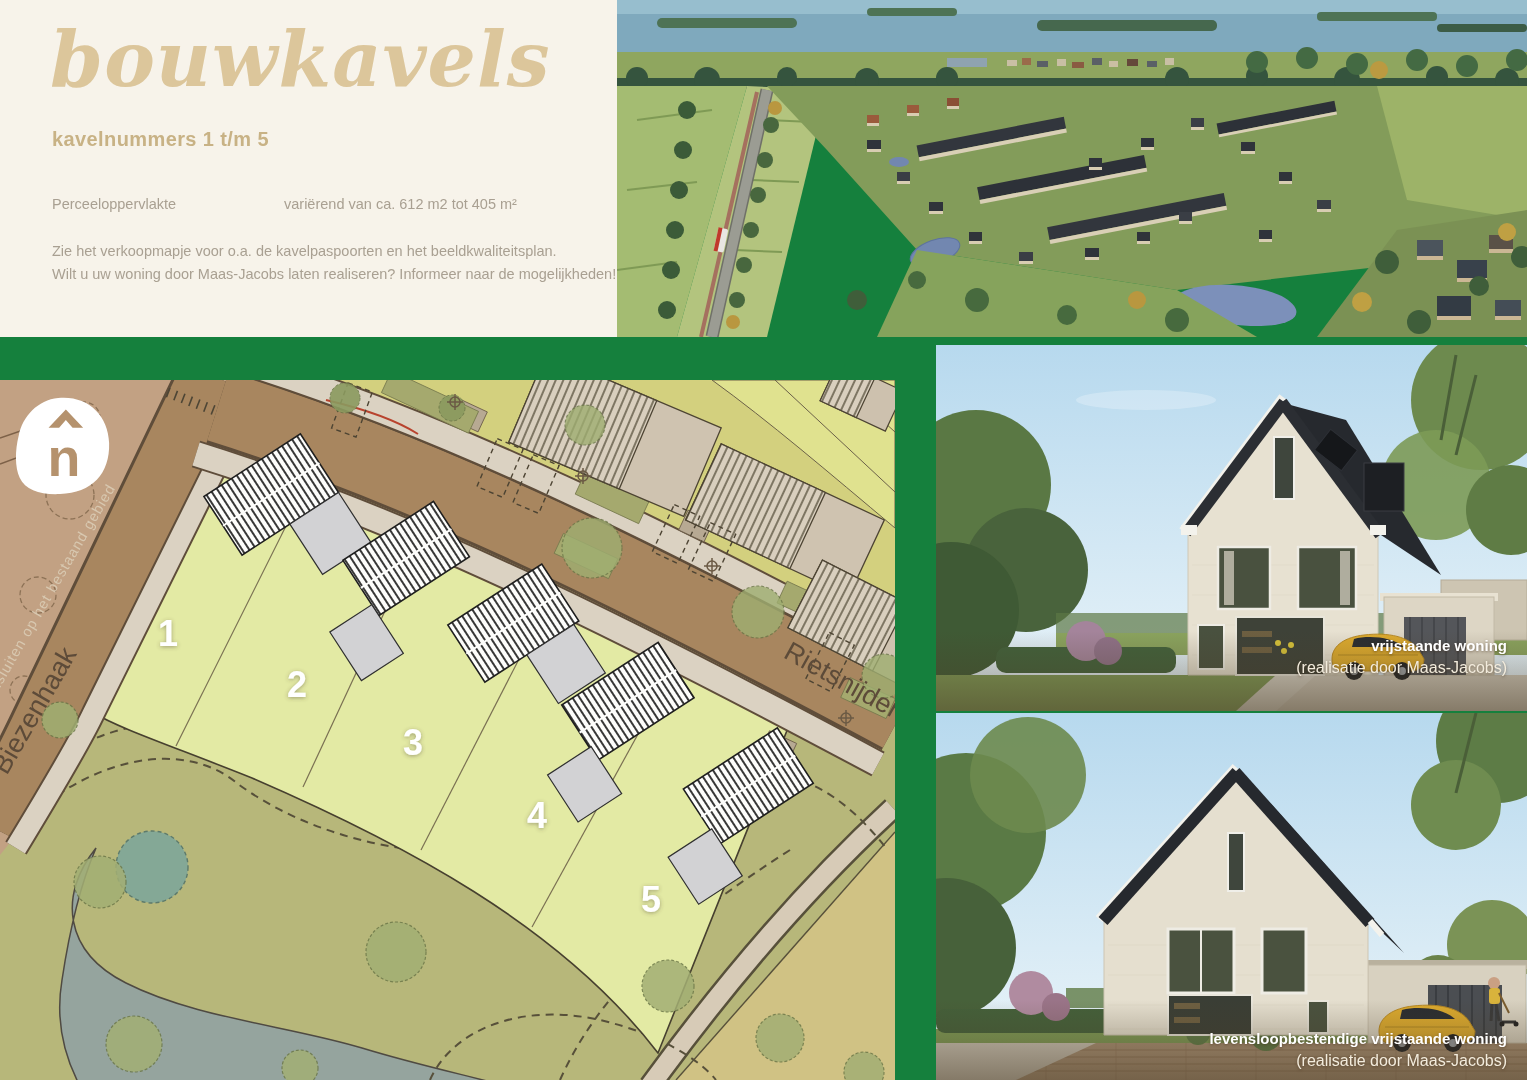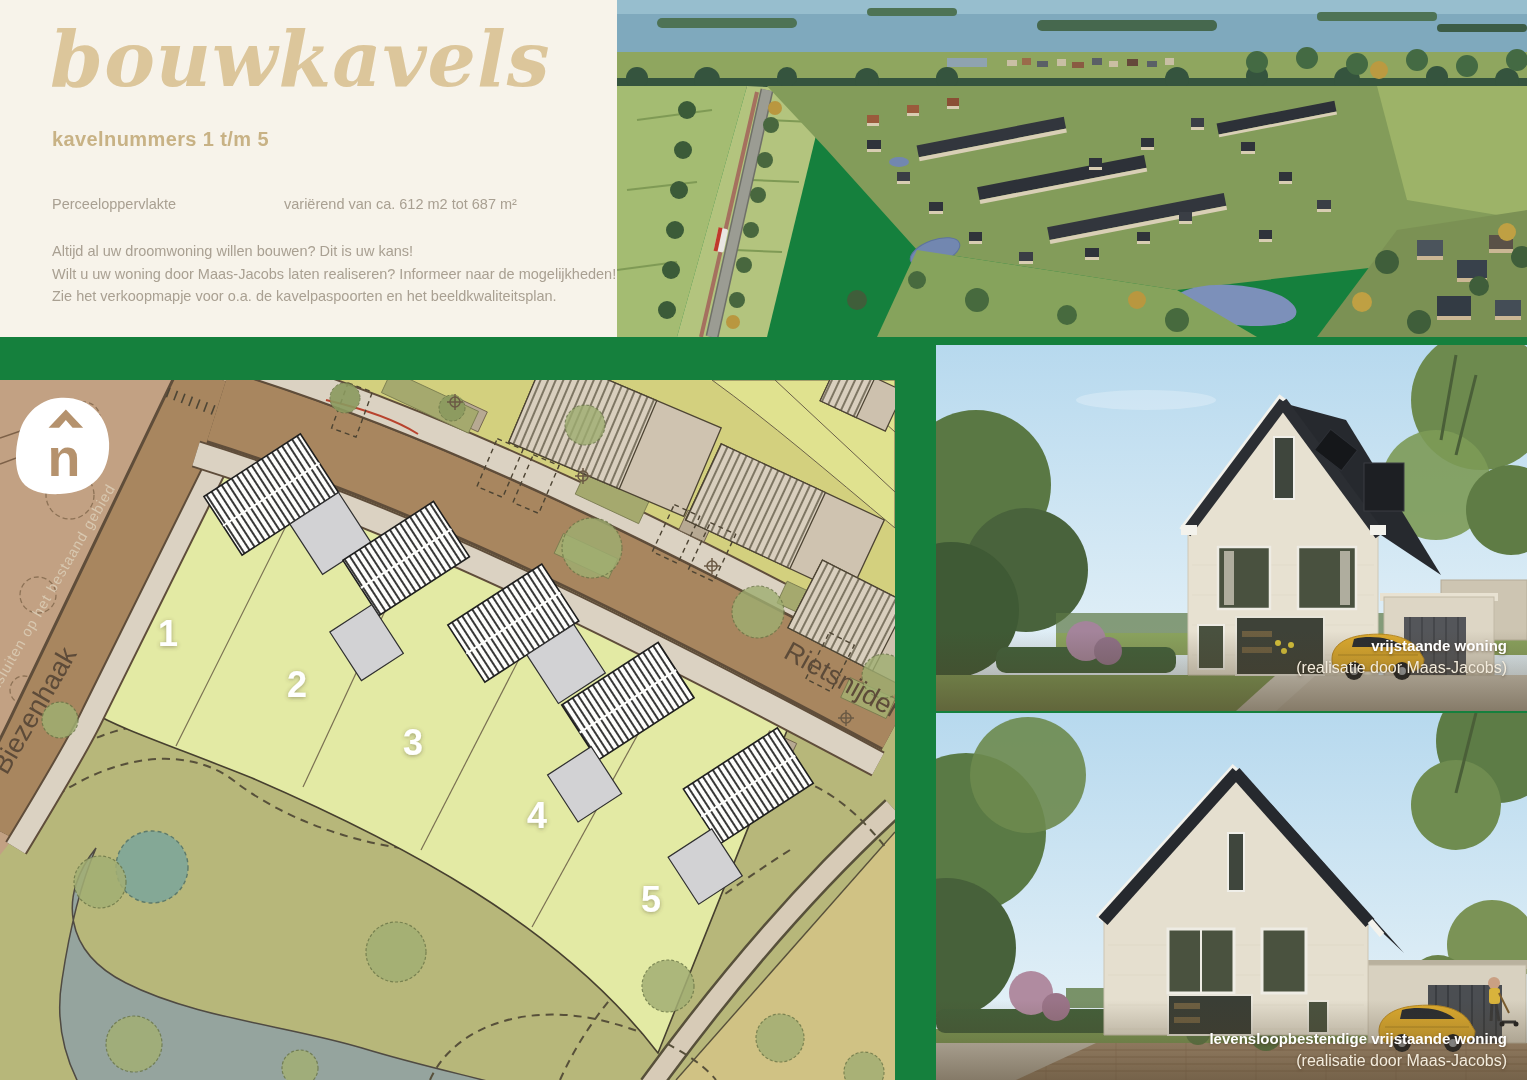--- a/index.html
+++ b/index.html
@@ -32,26 +32,25 @@
 </head>
 <body>
 
 <div class="page">
 
   <section class="intro-panel">
     <h1 class="intro-title">bouwkavels</h1>
     <div class="intro-subtitle">kavelnummers 1 t/m 5</div>
     <div class="spec-row">
       <span class="spec-label">Perceeloppervlakte</span>
-      <span class="spec-value">variërend van ca. 612 m2 tot 687 m²</span>
+      <span class="spec-value">variërend van ca. 612 m2 tot 405 m²</span>
     </div>
     <div class="intro-lines">
-      <div>Altijd al uw droomwoning willen bouwen? Dit is uw kans!</div>
+      <div>Zie het verkoopmapje voor o.a. de kavelpaspoorten en het beeldkwaliteitsplan.</div>
       <div>Wilt u uw woning door Maas-Jacobs laten realiseren? Informeer naar de mogelijkheden!</div>
-      <div>Zie het verkoopmapje voor o.a. de kavelpaspoorten en het beeldkwaliteitsplan.</div>
     </div>
   </section>
 
   <div class="aerial">
   <svg viewBox="0 0 910 337" width="910" height="337">
 
     <rect x="0" y="0" width="910" height="56" fill="#7fa9bd"></rect>
     <rect x="0" y="0" width="910" height="14" fill="#9ec3d2" opacity=".8"></rect>
     <g>
       <rect x="40" y="18" width="140" height="10" rx="5" fill="#4e7355"></rect>

